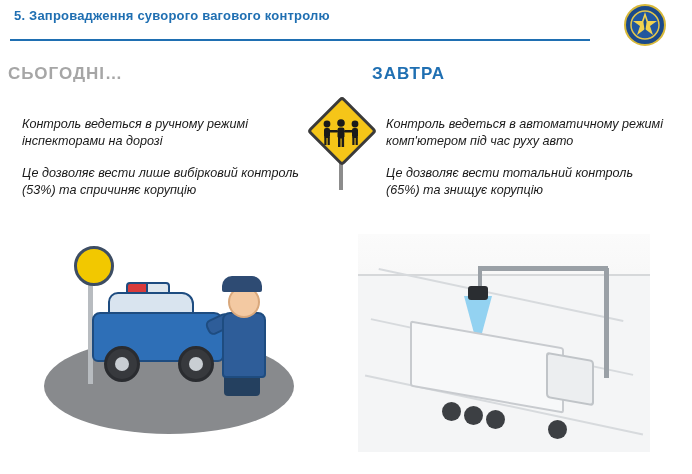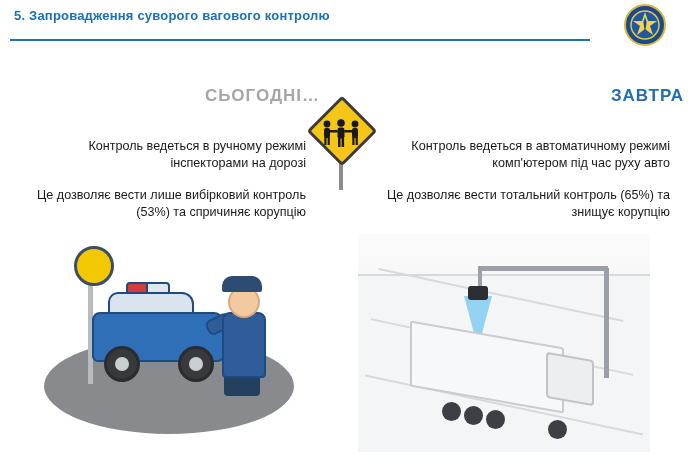--- a/index.html
+++ b/index.html
@@ -46,41 +46,42 @@
     height: 46px;
   }
 
   
   .columns {
     position: relative;
     height: 180px;
   }
   .col {
     position: absolute;
-    top: 40px;
+    top: 18px;
     width: 312px;
-    text-align: right;
+    text-align: left;
   }
   .col-left { left: 8px; }
   .col-right { left: 372px; }
 
   .col-heading {
     font-size: 17px;
     font-weight: bold;
     letter-spacing: 1px;
     margin-bottom: 32px;
   }
   .heading-today { color: #a6a6a6; }
   .heading-tomorrow { color: #1f6fb2; }
 
   .para {
     font-size: 12.6px;
     color: #1a1a1a;
     line-height: 1.32;
     margin: 8px 14px 16px 14px;
+    font-style: italic;
   }
 
   
   .sign {
     position: absolute;
     left: 305px;
     top: 58px;
     width: 72px;
     height: 86px;
   }

